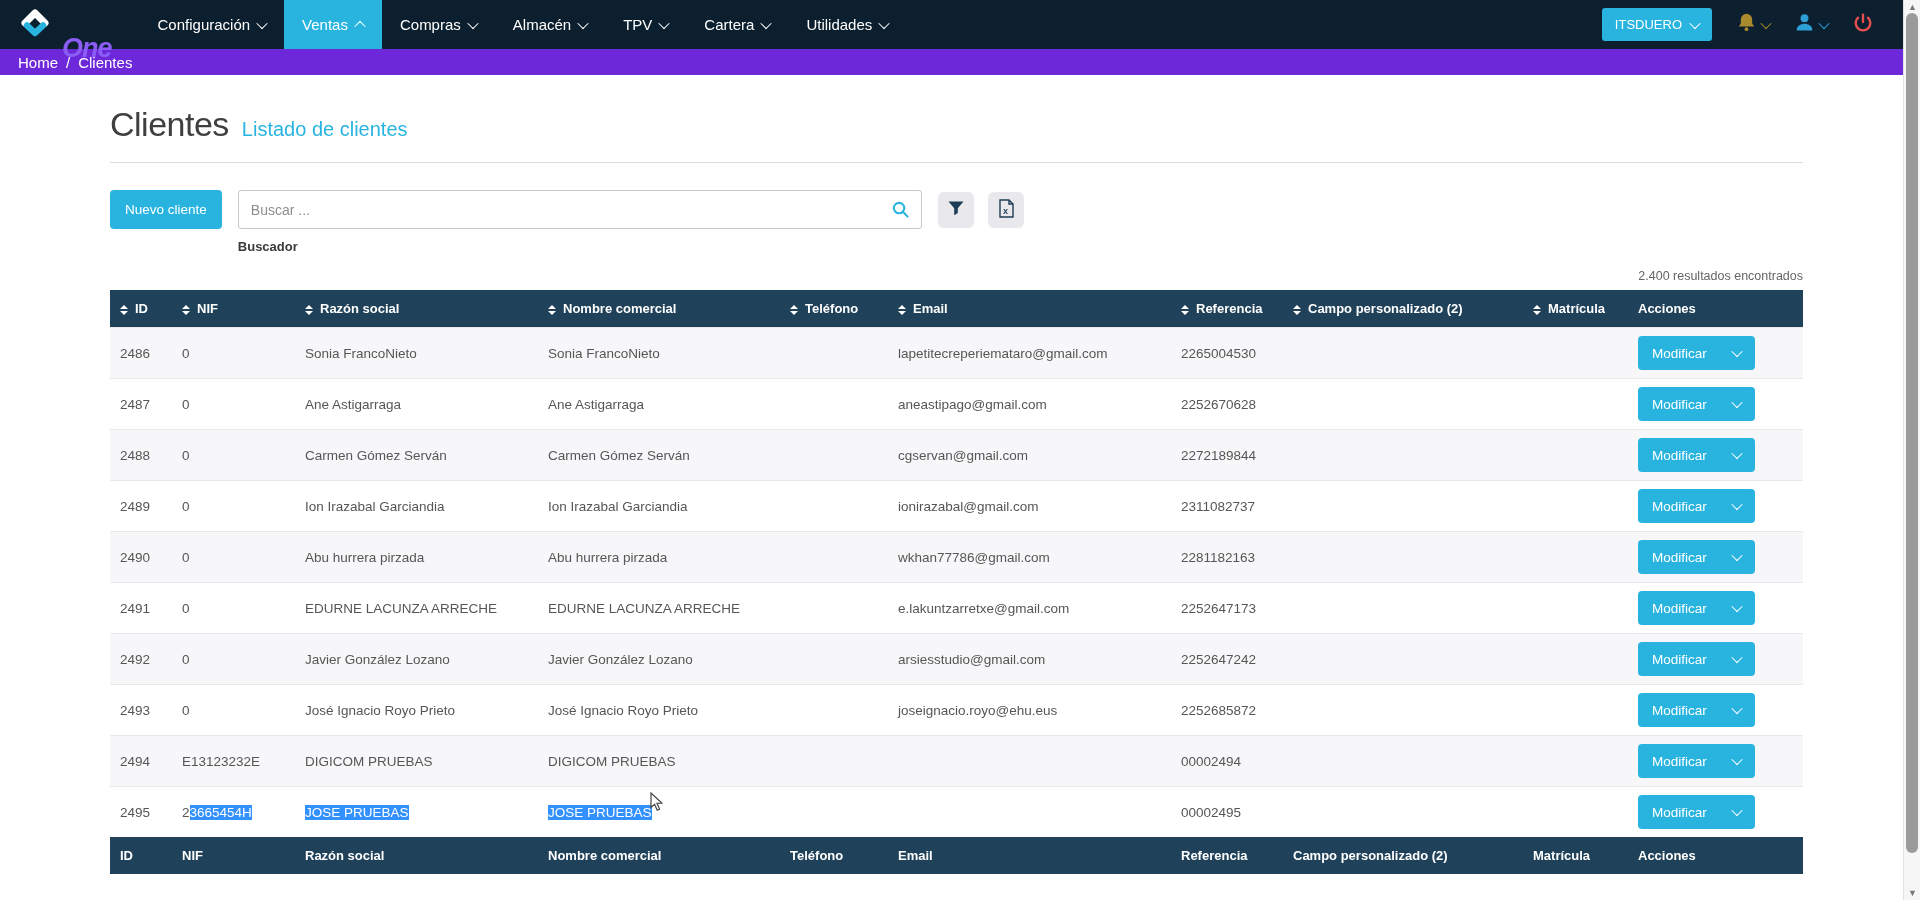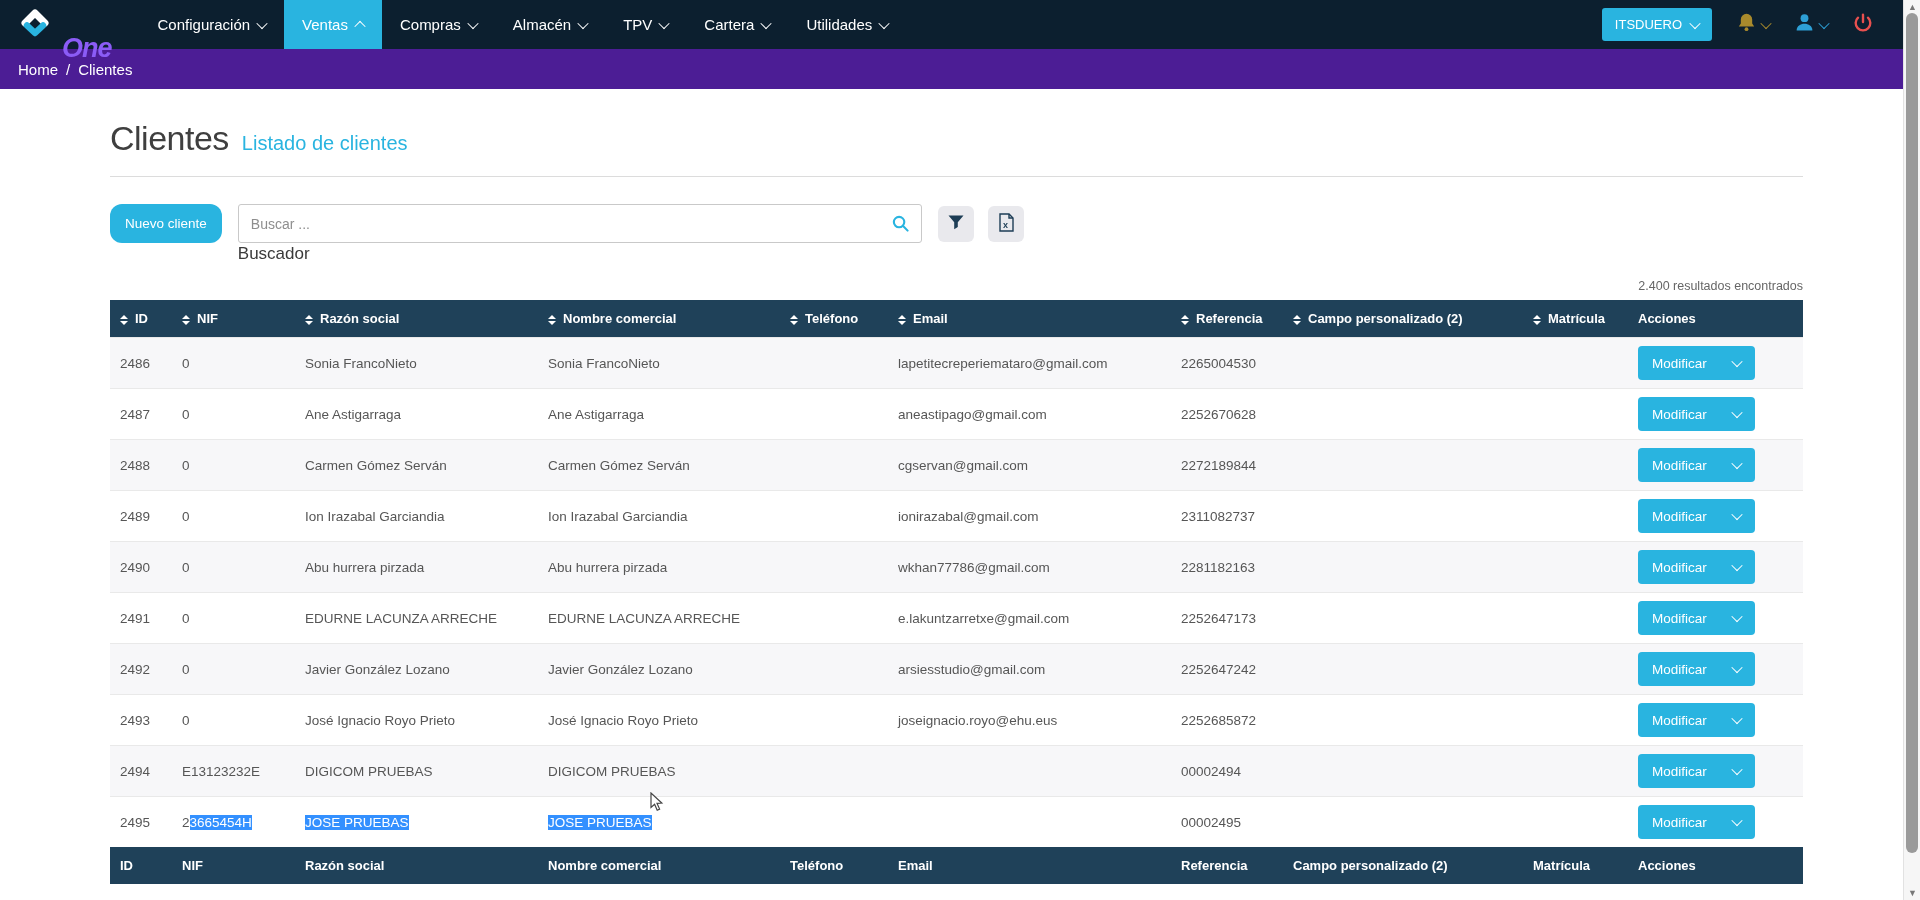--- a/index.html
+++ b/index.html
@@ -16,37 +16,37 @@
   .chev{width:7px;height:7px;border-right:1.6px solid #fff;border-bottom:1.6px solid #fff;display:inline-block;}
   .chev.down{transform:rotate(45deg) translate(-1px,-1px);}
   .chev.up{transform:rotate(-135deg) translate(-1px,-1px);}
   .nav-right{margin-left:auto;display:flex;align-items:center;gap:24px;padding-right:46px;}
   .user-btn{background:#29b4e0;color:#fff;border:none;border-radius:3px;padding:9px 13px;font-size:13px;display:flex;align-items:center;gap:9px;cursor:pointer;font-family:inherit;}
   .icon-wrap{display:flex;align-items:center;gap:5px;cursor:pointer;}
   .chev.gold{border-color:#a98a2c;}
   .chev.blue{border-color:#2d9fd6;}
 
   
-  .breadcrumb{height:24px;background:#4c1d95;display:flex;align-items:center;padding:8px 18px;color:#fff;font-size:15px;gap:8px;}
+  .breadcrumb{height:24px;background:#6d28d9;display:flex;align-items:center;padding:1px 18px;color:#fff;font-size:15px;gap:8px;}
   .crumb{cursor:pointer;}
 
   
   .content{margin:0 117px 0 110px;}
   .page-head{margin-top:30px;display:flex;align-items:baseline;gap:13px;}
   .page-title{font-size:34px;color:#3f3f3f;font-weight:400;letter-spacing:-0.5px;}
   .page-subtitle{font-size:20px;color:#29b4e0;font-weight:400;}
   .divider{border:none;border-top:1px solid #dcdcdc;margin:18px 0 0;}
 
   .toolbar{display:flex;align-items:flex-start;margin-top:27px;gap:16px;}
-  .btn-new{background:#29b4e0;color:#fff;border:none;border-radius:12px;height:39px;padding:0 15px;font-size:13.5px;cursor:pointer;font-family:inherit;}
+  .btn-new{background:#29b4e0;color:#fff;border:none;border-radius:4px;height:39px;padding:0 15px;font-size:13.5px;cursor:pointer;font-family:inherit;}
   .search-wrap{position:relative;width:684px;}
   .search-input{width:100%;height:39px;border:1px solid #c9c9c9;border-radius:3px;padding:0 44px 0 12px;font-size:14px;color:#555;box-sizing:border-box;font-family:inherit;outline:none;}
   .search-input::placeholder{color:#8e8e8e;}
   .search-icon{position:absolute;right:12px;top:10px;}
-  .search-label{font-size:17px;font-weight:normal;color:#3a3a3a;margin-top:1px;}
+  .search-label{font-size:13px;font-weight:bold;color:#3a3a3a;margin-top:10px;}
   .icon-btn{width:36px;height:36px;background:#e9e9ed;border:none;border-radius:6px;display:flex;align-items:center;justify-content:center;margin-top:2px;cursor:pointer;}
   .icon-btn + .icon-btn{margin-left:0;}
   .tool-icons{display:flex;gap:14px;}
 
   .results{color:#666;font-size:12.5px;text-align:right;margin:15px 0 7px;}
 
   
   table{width:100%;border-collapse:collapse;font-size:13.5px;table-layout:fixed;}
   thead th, tfoot td{background:#1f4159;color:#fff;height:37px;text-align:left;padding:0 10px;font-weight:600;font-size:13px;white-space:nowrap;overflow:hidden;}
   tbody td{height:50px;padding:0 10px;color:#565656;border-top:1px solid #e9e9e9;overflow:hidden;white-space:nowrap;}

